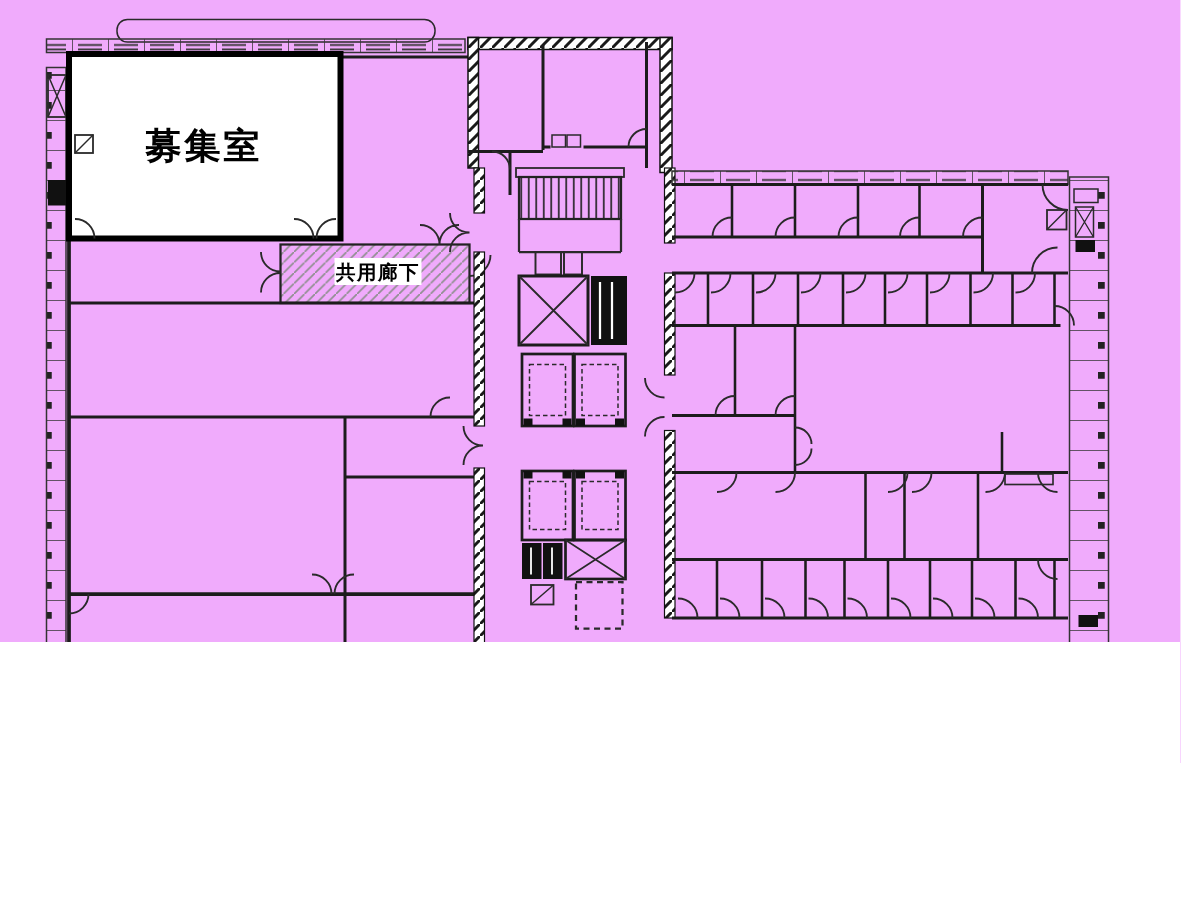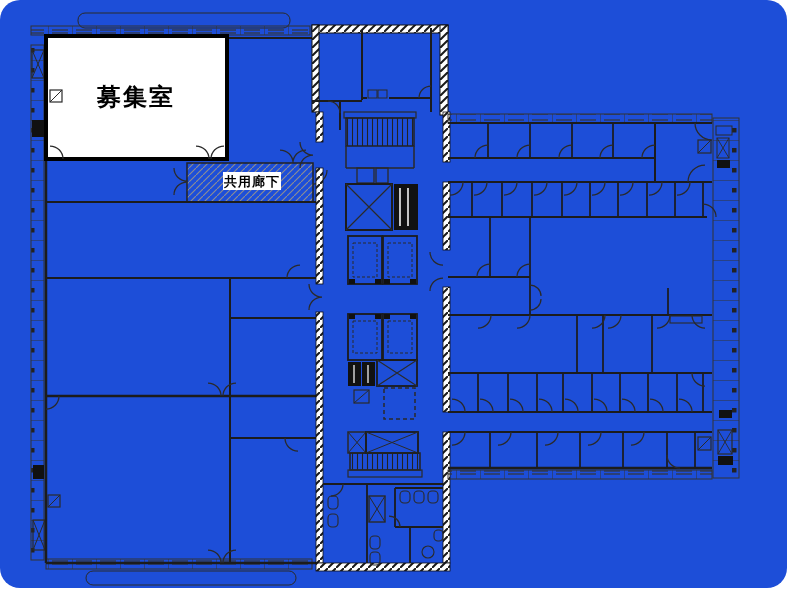--- a/index.html
+++ b/index.html
@@ -1,17 +1,17 @@
 <!DOCTYPE html>
 <html><head>
 <meta charset="utf-8">
 <style>
   html,body{margin:0;padding:0;background:#fff;}
-  .page{position:relative;width:787px;height:588px;background:#1d4ed8;overflow:hidden;
-        font-family:"Liberation Sans","DejaVu Sans",sans-serif;border-radius:20px;}
+  .page{position:relative;width:787px;height:428px;background:#f0abfc;overflow:hidden;
+        font-family:"Liberation Sans","DejaVu Sans",sans-serif;}
   svg{display:block}
   .wall{stroke:#1c1c1c;fill:none}
   .thin{stroke:#2a2a2a;fill:none}
   .arc{stroke:#2a2a2a;fill:none;stroke-width:1.25}
   .dk{fill:#111;stroke:none}
   .fx{stroke:#2a2a2a;fill:none;stroke-width:1.1}
   .lbl-big{font-size:24px;font-weight:bold;letter-spacing:2px;fill:#000;text-anchor:middle}
   .lbl-sm{font-size:13px;font-weight:bold;letter-spacing:1px;fill:#000;text-anchor:middle}
 </style>
 </head>

